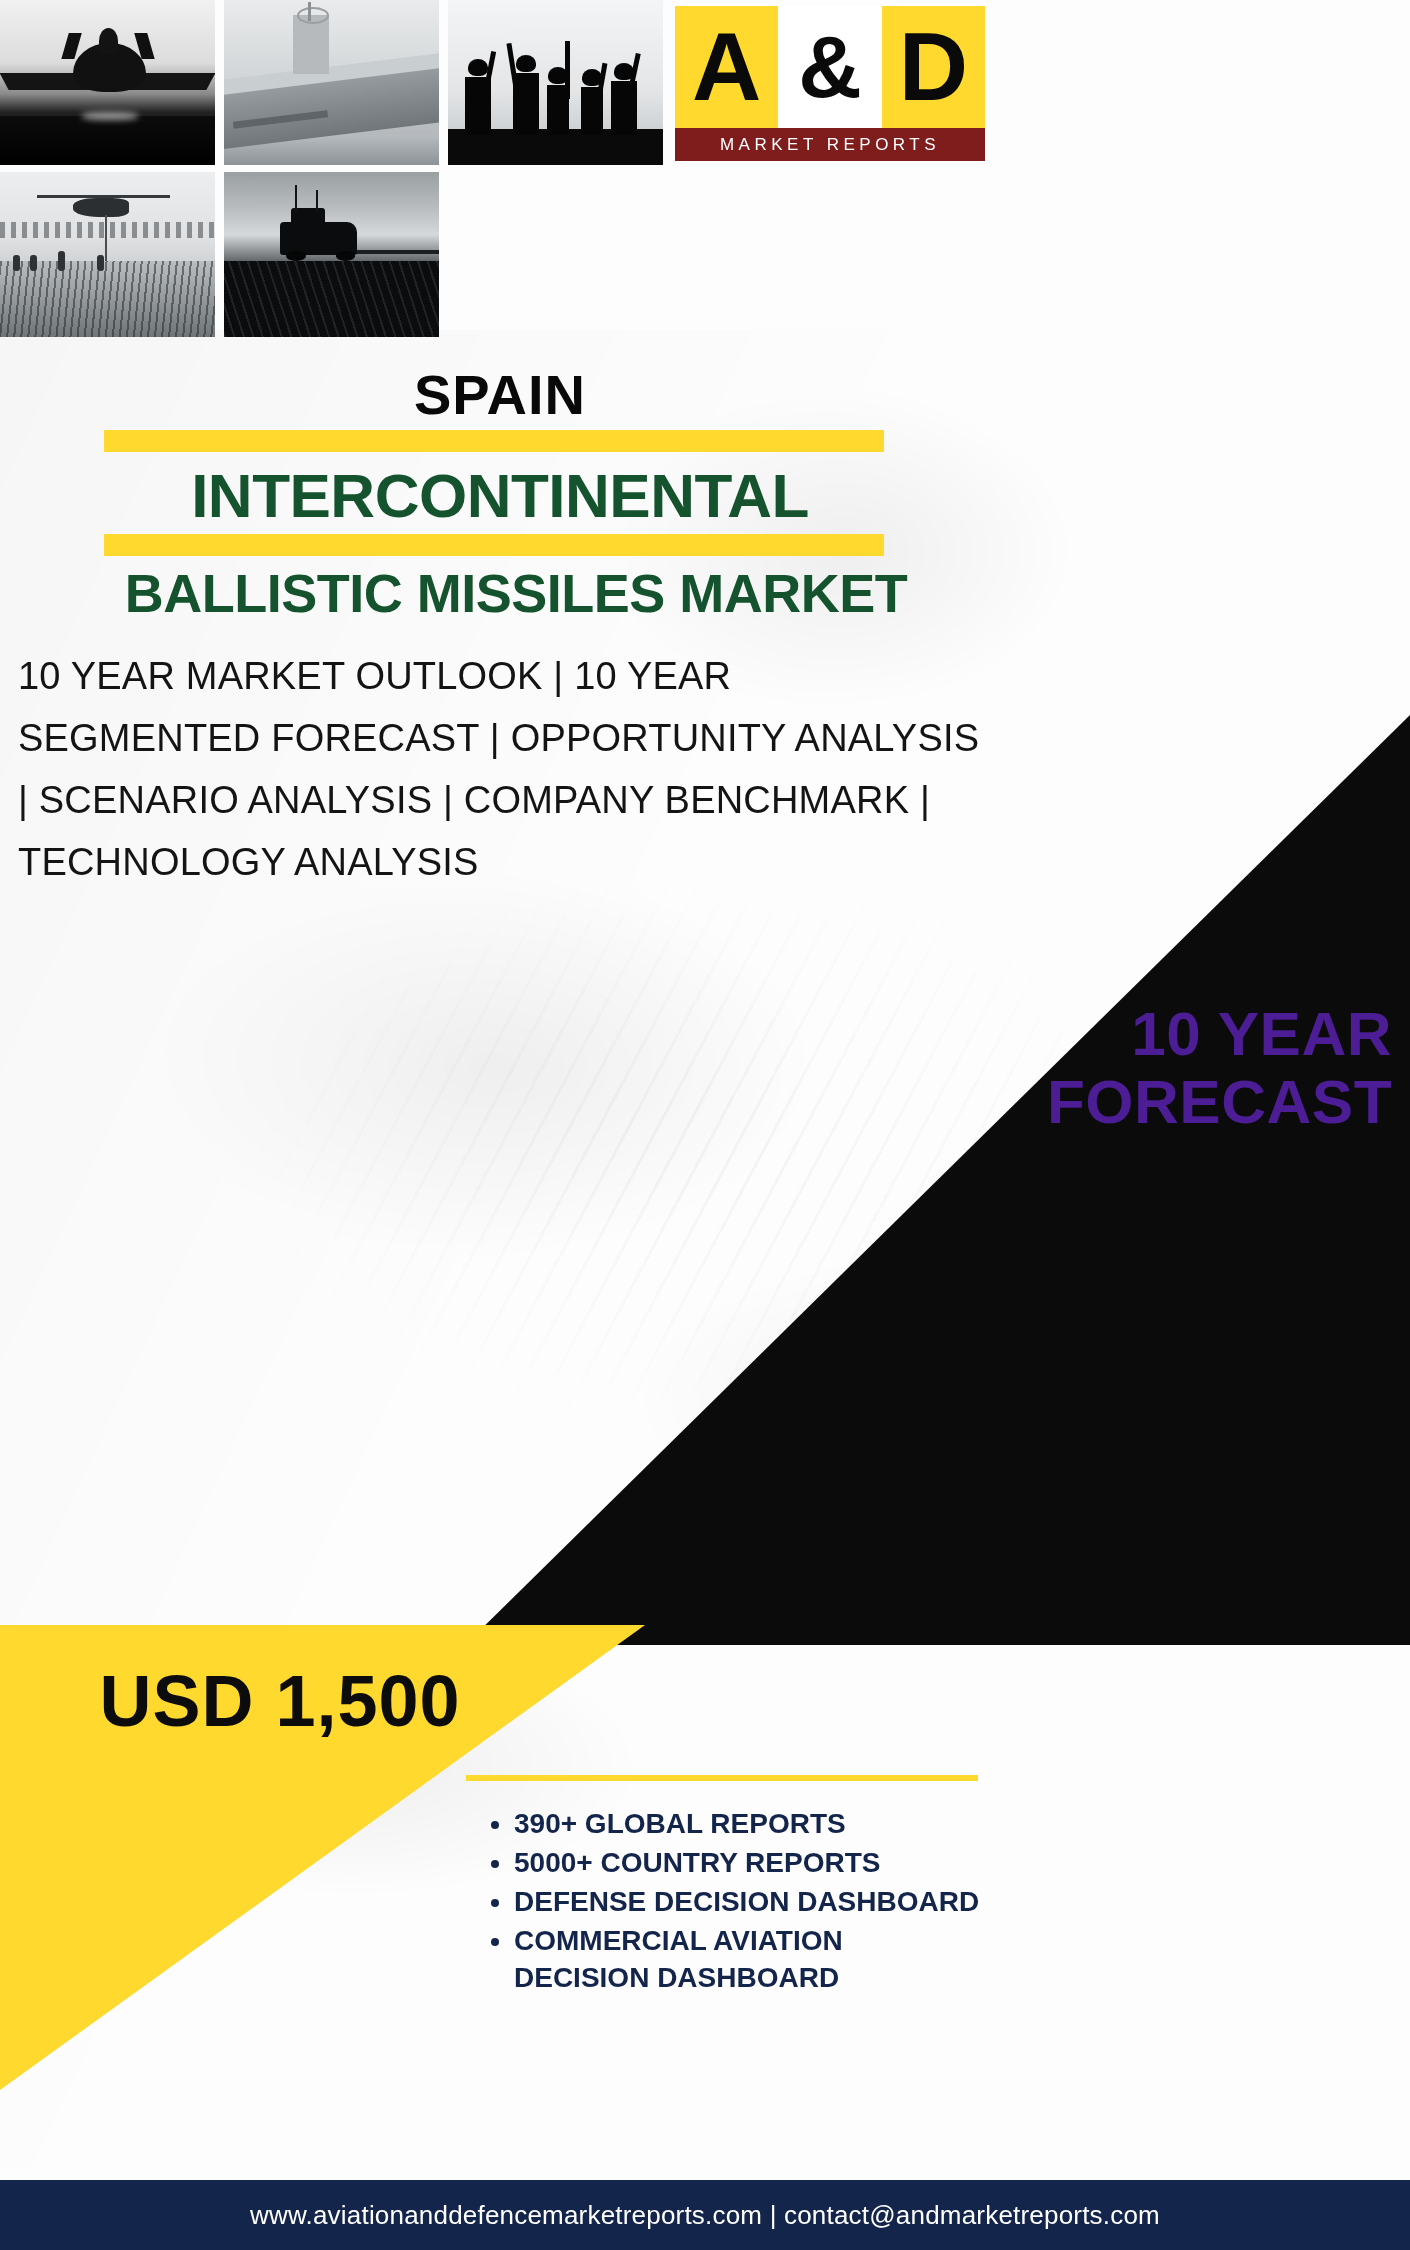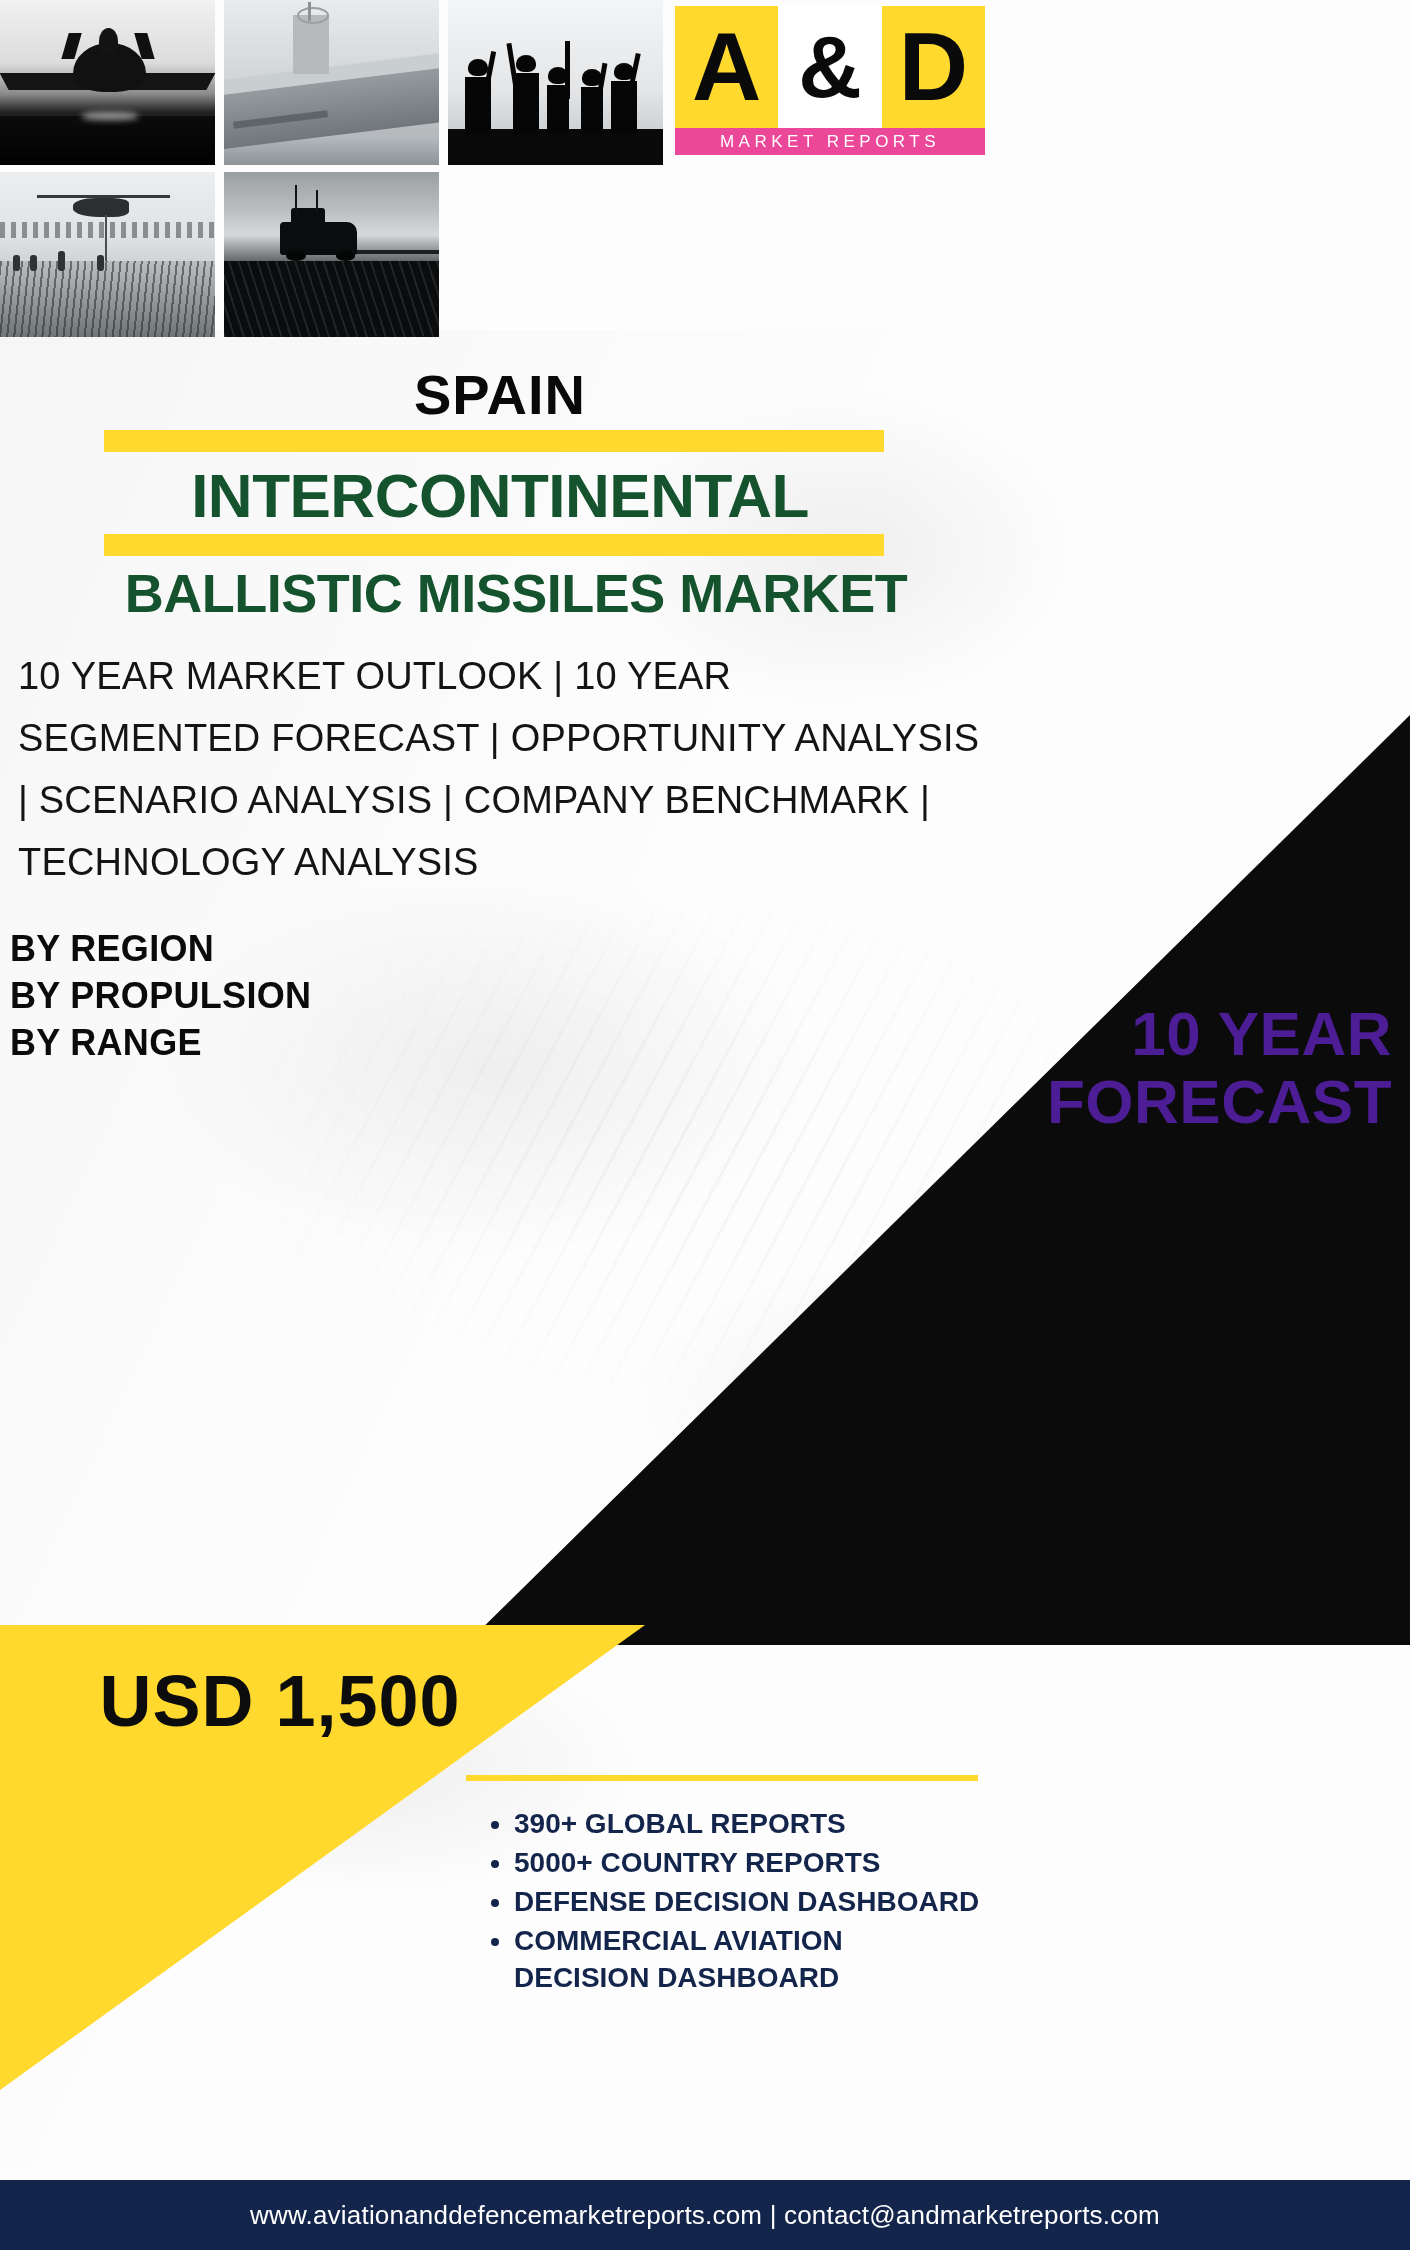--- a/index.html
+++ b/index.html
@@ -92,21 +92,21 @@
   .p5 .horizon{position:absolute;left:55%;top:47%;width:45%;height:3%;background:#1c1f21;}
 
   
   .logo{position:absolute;left:675px;top:0;width:310px;height:165px;}
   .logo-tiles{position:absolute;left:0;top:6px;width:310px;height:122px;display:flex;}
   .tile{flex:1;display:flex;align-items:center;justify-content:center;
         font-weight:700;font-size:96px;line-height:1;color:#0a0a0a;
         font-family:"Liberation Sans", sans-serif;}
   .tile.y{background:#ffd92e;}
   .tile.w{background:#ffffff;font-size:88px;}
-  .logo-bar{position:absolute;left:0;top:128px;width:310px;height:27px;background:#ec4899;
+  .logo-bar{position:absolute;left:0;top:128px;width:310px;height:33px;background:#7f1d1d;
             display:flex;align-items:center;justify-content:center;}
   .logo-bar span{color:#fff;font-size:17px;letter-spacing:4.5px;font-weight:400;}
 
   
   .intro{position:absolute;left:462px;top:172px;width:522px;
          color:#14254c;font-size:25.5px;line-height:39px;text-align:justify;
          font-family:"Liberation Sans", sans-serif;font-weight:400;}
   .intro .last{text-align:left;}
 
   
@@ -245,25 +245,20 @@
 
 
   <div class="country">SPAIN</div>
   <div class="bar bar1"></div>
   <div class="t-line t1">INTERCONTINENTAL</div>
   <div class="bar bar2"></div>
   <div class="t-line t2">BALLISTIC MISSILES MARKET</div>
 
   <div class="subtitle">10 YEAR MARKET OUTLOOK | 10 YEAR SEGMENTED FORECAST | OPPORTUNITY ANALYSIS | SCENARIO ANALYSIS | COMPANY BENCHMARK | TECHNOLOGY ANALYSIS</div>
 
-  <div class="bywrap">
-    <div class="byline">BY REGION</div>
-    <div class="byline">BY PROPULSION</div>
-    <div class="byline">BY RANGE</div>
-  </div>
 
   <div class="blackwedge"></div>
   <div class="forecast">
     <div>10 YEAR</div>
     <div>FORECAST</div>
   </div>
 
   <div class="yellowwedge"></div>
   <div class="price">USD 1,500</div>
 

